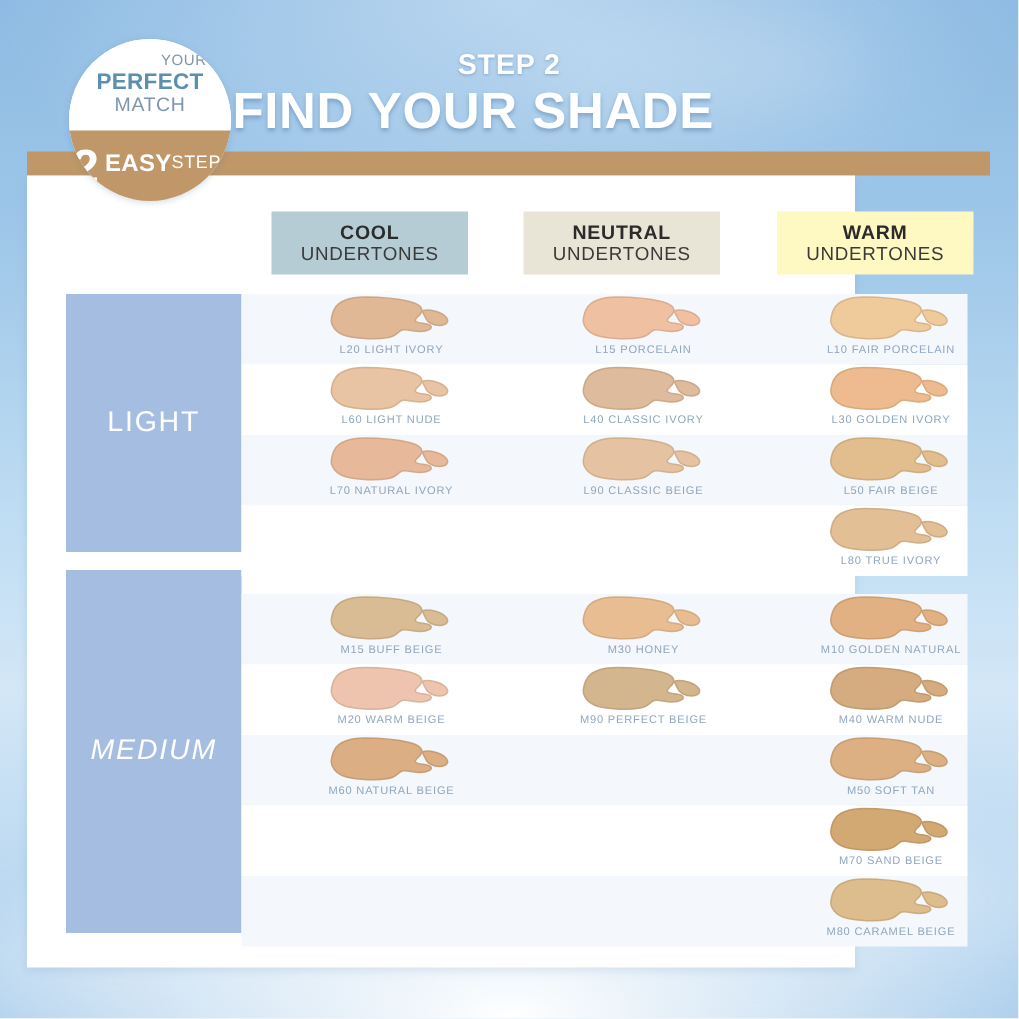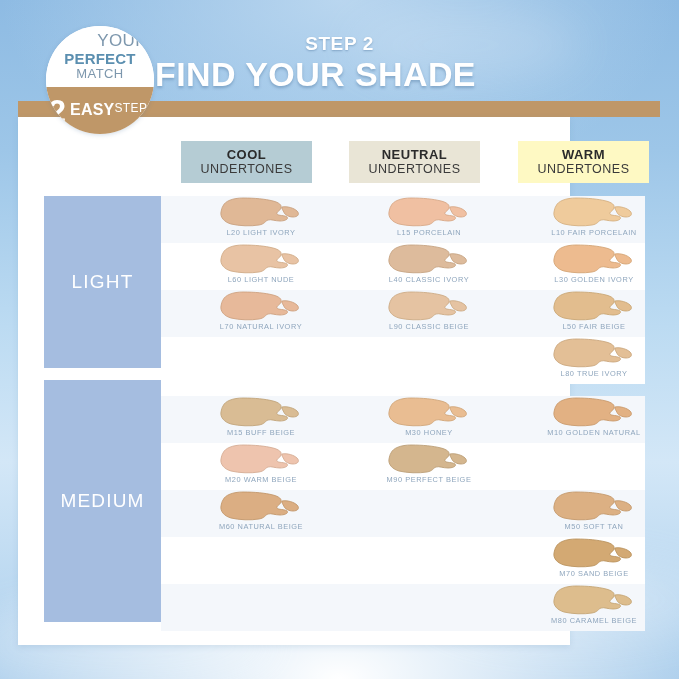--- a/index.html
+++ b/index.html
@@ -101,21 +101,21 @@
   }
   .badge-bottom {
     position: absolute;
     left: 0; top: 61px; width: 108px; height: 47px;
     background: #bf9768;
     display: flex;
     align-items: center;
     justify-content: center;
     padding-left: 4px;
   }
-  .b-your  { color: #7d97ad; font-size: 17px; letter-spacing: .4px; margin-left: 45px; }
+  .b-your  { color: #7d97ad; font-size: 10px; letter-spacing: .4px; margin-left: 45px; }
   .b-perfect { color: #5b8fb0; font-size: 15px; font-weight: bold; letter-spacing: .2px; }
   .b-match { color: #7d97ad; font-size: 13px; letter-spacing: .4px; }
   .b-two   { color: #ffffff; font-size: 32px; font-weight: bold; line-height: 1; margin-right: 4px; }
   .b-es    { display: flex; flex-direction: row; line-height: 1.02; }
   .b-easy  { color: #ffffff; font-size: 16px; font-weight: bold; letter-spacing: .2px; }
   .b-steps { color: #ffffff; font-size: 12px; letter-spacing: .4px; }
 
   
   .table {
     position: absolute;
@@ -152,21 +152,21 @@
     display: flex;
     align-items: center;
     justify-content: center;
   }
   .level-panel span {
     color: #ffffff;
     font-size: 19px;
     letter-spacing: 1.2px;
   }
   .level-light  { top: 79px;  height: 172px; }
-  .level-medium { top: 263px; height: 242px; }
+  .level-medium { top: 263px; height: 242px; font-style: italic; }
 
   
   .grid-area {
     position: absolute;
     left: 143px; top: 79px;
     width: 484px; height: 426px;
   }
   .stripe {
     position: absolute;
     left: 0; width: 484px; height: 47px;
@@ -407,20 +407,31 @@
             <div class="swatch-wrap">
               <svg viewBox="0 0 86 30" xmlns="http://www.w3.org/2000/svg">
                 <path d="M4 9 C6 4, 14 1, 24 1 C36 1, 46 2, 54 4 C60 5.5, 63 8, 62 11 C61 14, 57 15, 58 17 C59 19, 66 18, 68 20 C70 22, 66 24, 61 24 C56 24, 52 22, 49 23 C46 24, 46 27, 40 28 C32 29.4, 20 29, 12 27 C5 25, 1 20, 2 15 C2.6 12, 3 10.5, 4 9 Z" fill="#d4b68e"></path>
                 <path d="M63 10 C68 9, 75 11, 78 14 C81 17, 79 20, 74 20 C70 20, 66 18, 65 15.5 C64.3 13.5, 62 11, 63 10 Z" fill="#d4b68e"></path>
                 <path d="M4 9 C6 4, 14 1, 24 1 C36 1, 46 2, 54 4 C60 5.5, 63 8, 62 11 C61 14, 57 15, 58 17 C59 19, 66 18, 68 20 C70 22, 66 24, 61 24 C56 24, 52 22, 49 23 C46 24, 46 27, 40 28 C32 29.4, 20 29, 12 27 C5 25, 1 20, 2 15 C2.6 12, 3 10.5, 4 9 Z" fill="none" stroke="#ba9c74" stroke-width="1" opacity="0.85"></path>
                 <path d="M63 10 C68 9, 75 11, 78 14 C81 17, 79 20, 74 20 C70 20, 66 18, 65 15.5 C64.3 13.5, 62 11, 63 10 Z" fill="none" stroke="#ba9c74" stroke-width="1" opacity="0.85"></path>
               </svg>
             </div>
             <div class="shade-name">M90 PERFECT BEIGE</div>
           </div>
+          <div class="cell col2" style="top: 247px;">
+            <div class="swatch-wrap">
+              <svg viewBox="0 0 86 30" xmlns="http://www.w3.org/2000/svg">
+                <path d="M4 9 C6 4, 14 1, 24 1 C36 1, 46 2, 54 4 C60 5.5, 63 8, 62 11 C61 14, 57 15, 58 17 C59 19, 66 18, 68 20 C70 22, 66 24, 61 24 C56 24, 52 22, 49 23 C46 24, 46 27, 40 28 C32 29.4, 20 29, 12 27 C5 25, 1 20, 2 15 C2.6 12, 3 10.5, 4 9 Z" fill="#d4ac7f"></path>
+                <path d="M63 10 C68 9, 75 11, 78 14 C81 17, 79 20, 74 20 C70 20, 66 18, 65 15.5 C64.3 13.5, 62 11, 63 10 Z" fill="#d4ac7f"></path>
+                <path d="M4 9 C6 4, 14 1, 24 1 C36 1, 46 2, 54 4 C60 5.5, 63 8, 62 11 C61 14, 57 15, 58 17 C59 19, 66 18, 68 20 C70 22, 66 24, 61 24 C56 24, 52 22, 49 23 C46 24, 46 27, 40 28 C32 29.4, 20 29, 12 27 C5 25, 1 20, 2 15 C2.6 12, 3 10.5, 4 9 Z" fill="none" stroke="#ba9364" stroke-width="1" opacity="0.85"></path>
+                <path d="M63 10 C68 9, 75 11, 78 14 C81 17, 79 20, 74 20 C70 20, 66 18, 65 15.5 C64.3 13.5, 62 11, 63 10 Z" fill="none" stroke="#ba9364" stroke-width="1" opacity="0.85"></path>
+              </svg>
+            </div>
+            <div class="shade-name">M40 WARM NUDE</div>
+          </div>
           <div class="stripe odd" style="top: 294px;"></div>
           <div class="cell col0" style="top: 294px;">
             <div class="swatch-wrap">
               <svg viewBox="0 0 86 30" xmlns="http://www.w3.org/2000/svg">
                 <path d="M4 9 C6 4, 14 1, 24 1 C36 1, 46 2, 54 4 C60 5.5, 63 8, 62 11 C61 14, 57 15, 58 17 C59 19, 66 18, 68 20 C70 22, 66 24, 61 24 C56 24, 52 22, 49 23 C46 24, 46 27, 40 28 C32 29.4, 20 29, 12 27 C5 25, 1 20, 2 15 C2.6 12, 3 10.5, 4 9 Z" fill="#dbae83"></path>
                 <path d="M63 10 C68 9, 75 11, 78 14 C81 17, 79 20, 74 20 C70 20, 66 18, 65 15.5 C64.3 13.5, 62 11, 63 10 Z" fill="#dbae83"></path>
                 <path d="M4 9 C6 4, 14 1, 24 1 C36 1, 46 2, 54 4 C60 5.5, 63 8, 62 11 C61 14, 57 15, 58 17 C59 19, 66 18, 68 20 C70 22, 66 24, 61 24 C56 24, 52 22, 49 23 C46 24, 46 27, 40 28 C32 29.4, 20 29, 12 27 C5 25, 1 20, 2 15 C2.6 12, 3 10.5, 4 9 Z" fill="none" stroke="#c19569" stroke-width="1" opacity="0.85"></path>
                 <path d="M63 10 C68 9, 75 11, 78 14 C81 17, 79 20, 74 20 C70 20, 66 18, 65 15.5 C64.3 13.5, 62 11, 63 10 Z" fill="none" stroke="#c19569" stroke-width="1" opacity="0.85"></path>
               </svg>
             </div>

